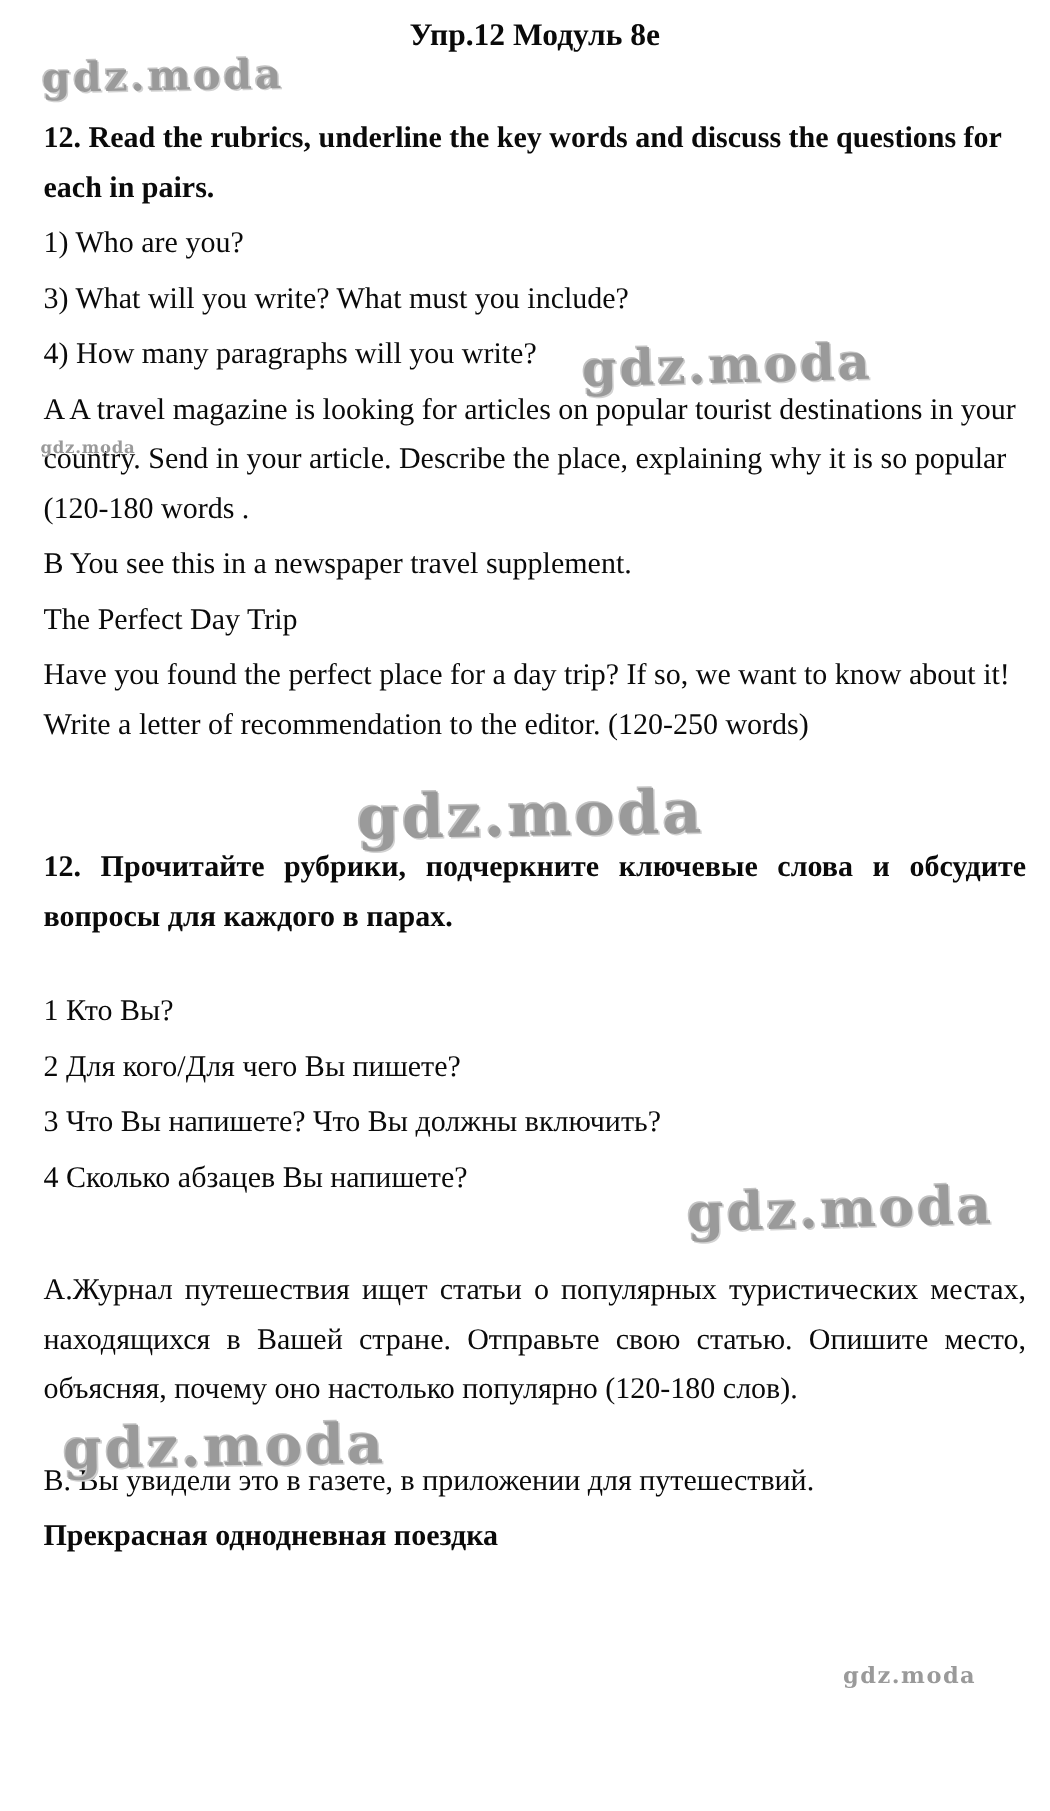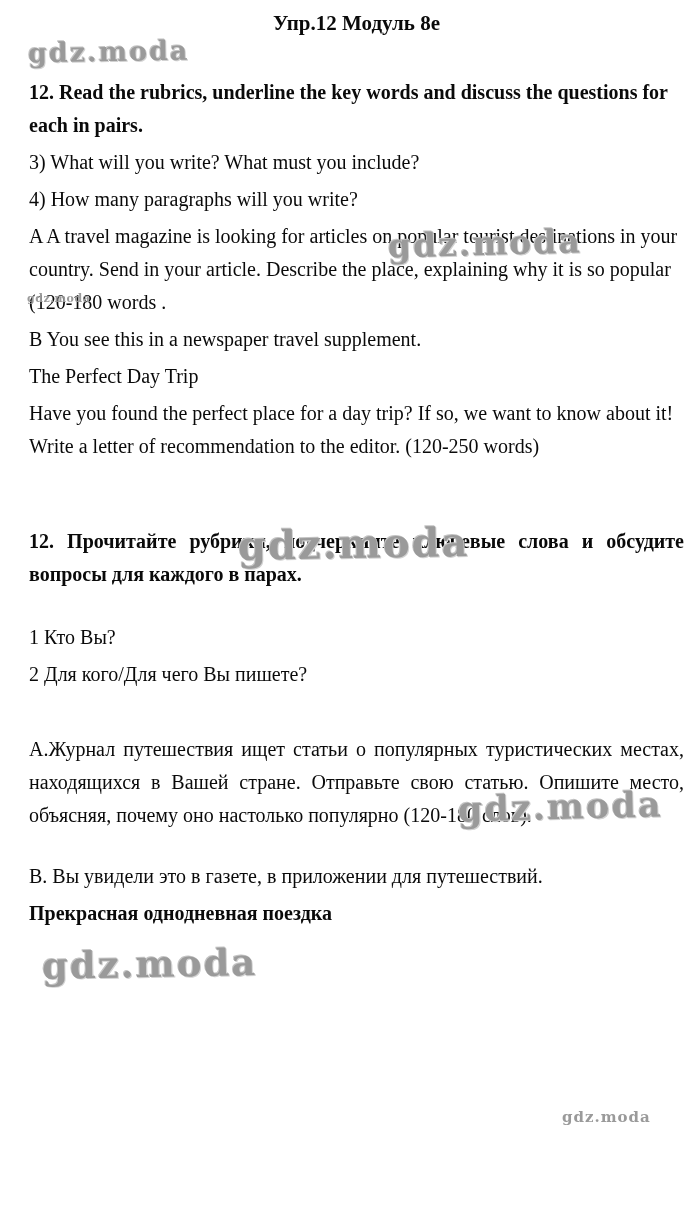--- a/index.html
+++ b/index.html
@@ -57,32 +57,35 @@
 </style>
 </head>
 <body>
 
 <div class="page">
 
   <div class="title">Упр.12 Модуль 8e</div>
 
   <p class="bold en-heading">12. Read the rubrics, underline the key words and discuss the questions for each in pairs.</p>
 
+  <p>1) Who are you?</p>
   <p>3) What will you write? What must you include?</p>
   <p>4) How many paragraphs will you write?</p>
 
   <p>A A travel magazine is looking for articles on popular tourist destinations in your country. Send in your article. Describe the place, explaining why it is so popular (120-180 words .</p>
   <p>B You see this in a newspaper travel supplement.</p>
   <p>The Perfect Day Trip</p>
   <p>Have you found the perfect place for a day trip? If so, we want to know about it! Write a letter of recommendation to the editor. (120-250 words)</p>
 
   <p class="bold ru-heading justify">12. Прочитайте рубрики, подчеркните ключевые слова и обсудите вопросы для каждого в парах.</p>
 
   <p class="ru-questions">1 Кто Вы?</p>
   <p>2 Для кого/Для чего Вы пишете?</p>
+  <p>3 Что Вы напишете? Что Вы должны включить?</p>
+  <p>4 Сколько абзацев Вы напишете?</p>
 
   <p class="ru-rubric-a justify">А.Журнал путешествия ищет статьи о популярных туристических местах, находящихся в Вашей стране. Отправьте свою статью. Опишите место, объясняя, почему оно настолько популярно (120-180 слов).</p>
 
   <p class="ru-rubric-b">В. Вы увидели это в газете, в приложении для путешествий.</p>
   <p class="bold">Прекрасная однодневная поездка</p>
 
   <span class="watermark wm-1">gdz.moda</span>
   <span class="watermark wm-2">gdz.moda</span>
   <span class="watermark wm-3">gdz.moda</span>
   <span class="watermark wm-4">gdz.moda</span>

